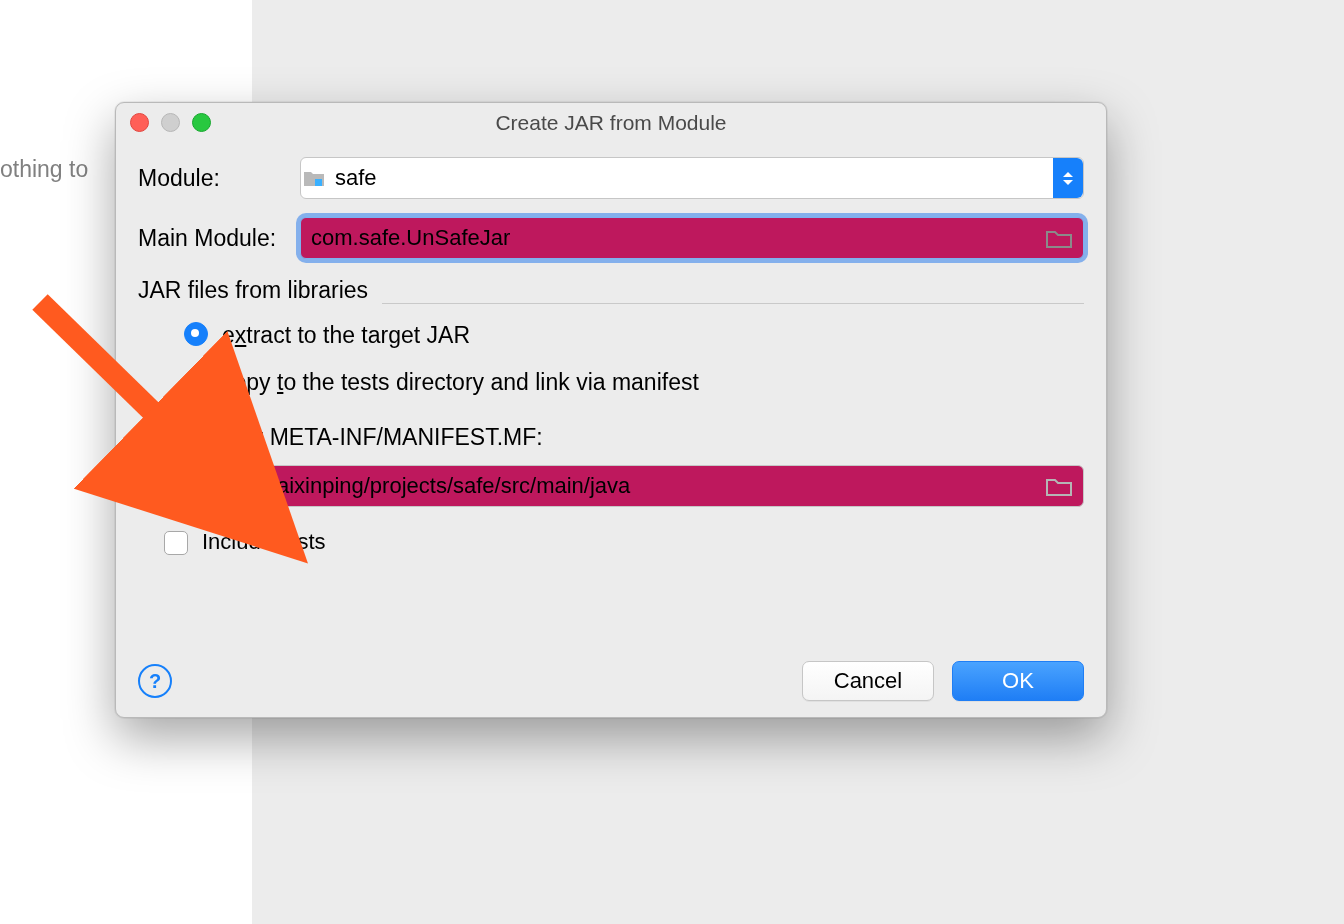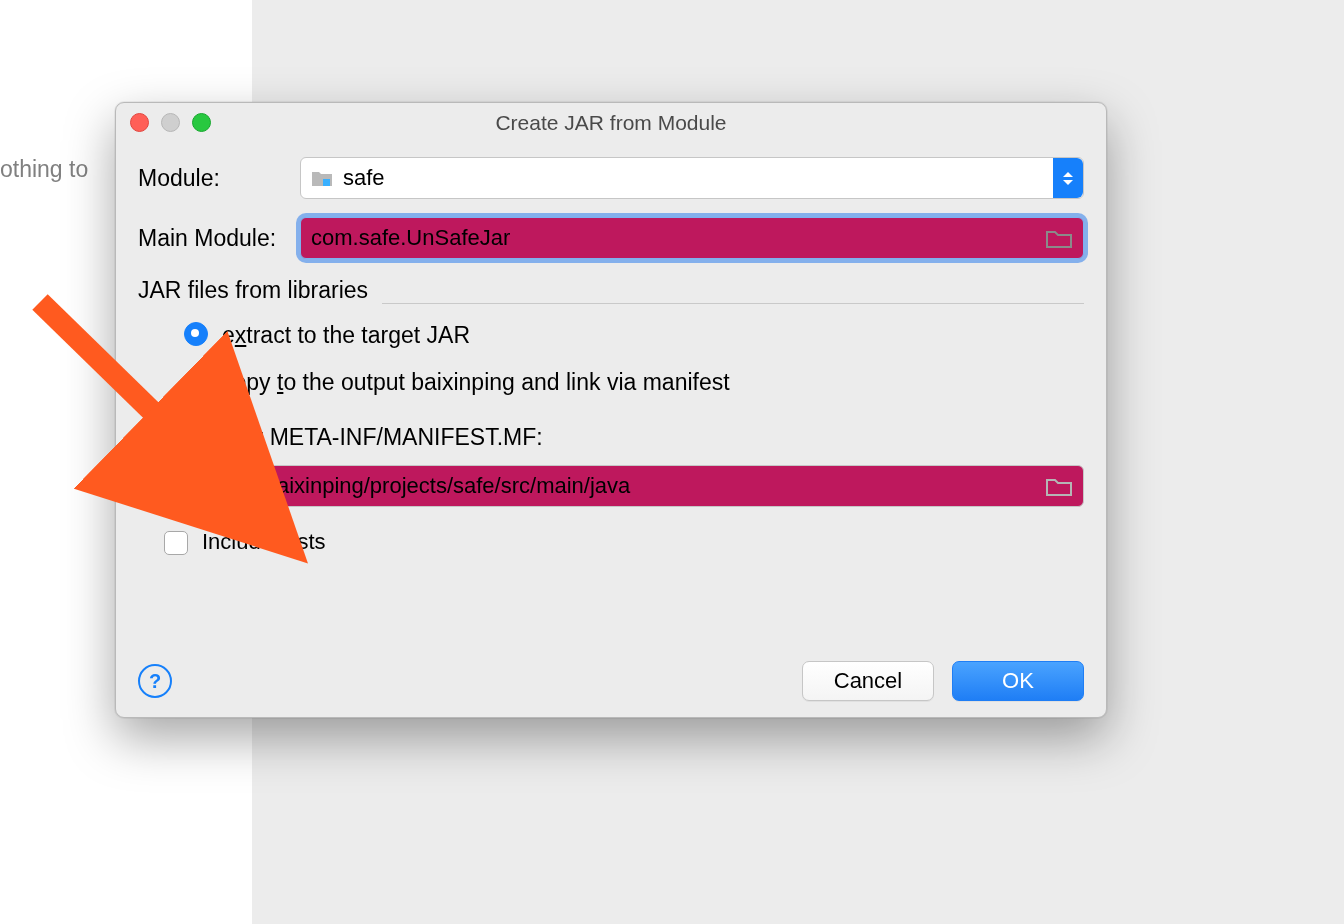--- a/index.html
+++ b/index.html
@@ -9,21 +9,21 @@
   .titlebar{position:absolute;top:0;left:0;right:0;height:36px;border-top-left-radius:9px;border-top-right-radius:9px}
   .traffic{position:absolute;top:10px;left:14px;display:flex;gap:12px}
   .tl{width:17px;height:17px;border-radius:50%}
   .tl.red{background:#ff5f57;border:1px solid #e1463f}
   .tl.yel{background:#cfcfcf;border:1px solid #b7b7b7}
   .tl.grn{background:#28c840;border:1px solid #17a82e}
   .title{position:absolute;top:8px;left:0;right:0;text-align:center;color:#4a4a4a;font-size:21px}
   .content{position:absolute;left:22px;right:22px;top:54px;bottom:16px}
   .row{display:flex;align-items:center;margin-bottom:18px}
   .lbl{width:162px;font-size:23px;color:#000}
-  .combo{flex:1;height:40px;background:#fff;border:1px solid #c6c6c6;border-radius:6px;display:flex;align-items:center;padding:0 10px;position:relative}
+  .combo{flex:1;height:40px;background:#fff;border:1px solid #c6c6c6;border-radius:6px;display:flex;align-items:center;padding:0 2px;position:relative}
   .module-ico{width:22px;height:18px;margin-right:10px;position:relative}
   .module-ico svg{display:block}
   .combo-txt{font-size:22px;color:#000}
   .combo-caret{position:absolute;right:0;top:0;bottom:0;width:30px;background:#1680fb;border-top-right-radius:6px;border-bottom-right-radius:6px;display:flex;flex-direction:column;align-items:center;justify-content:center}
   .caret{width:0;height:0;border-left:5px solid transparent;border-right:5px solid transparent}
   .caret.up{border-bottom:5px solid #fff;margin-bottom:3px}
   .caret.dn{border-top:5px solid #fff}
   .txtwrap{flex:1;height:40px;background:#be185d;border:1px solid #c6c6c6;border-radius:6px;display:flex;align-items:center;padding:0 10px;position:relative}
   .txtwrap.focus{box-shadow:0 0 0 4px rgba(47,128,237,.55);border-color:#7db1ef}
   .txt{flex:1;font-size:22px;color:#000;outline:none;border:none;background:transparent}
@@ -102,21 +102,21 @@
       <div class="fs-head">
         <div class="fs-title">JAR files from libraries</div>
         <div class="fs-line"></div>
       </div>
       <div class="radiorow">
         <div class="radio sel"></div>
         <div class="radiotxt"><span>e</span><span class="u">x</span><span>tract to the target JAR</span></div>
       </div>
       <div class="radiorow">
         <div class="radio"></div>
-        <div class="radiotxt"><span>copy </span><span class="u">t</span><span>o the output baixinping and link via manifest</span></div>
+        <div class="radiotxt"><span>copy </span><span class="u">t</span><span>o the tests directory and link via manifest</span></div>
       </div>
     </div>
 
     <div class="dirlbl">Directory for META-INF/MANIFEST.MF:</div>
     <div class="dirrow">
       <div class="txtwrap" style="flex:1">
         <div class="txt">/Users/baixinping/projects/safe/src/main/java</div>
         <span class="browse-ico">
           <svg viewBox="0 0 28 22">
               <path d="M2 5 h8 l3 3 h13 v12 h-24 z" fill="none" stroke="#b5b5b5" stroke-width="2"></path>

